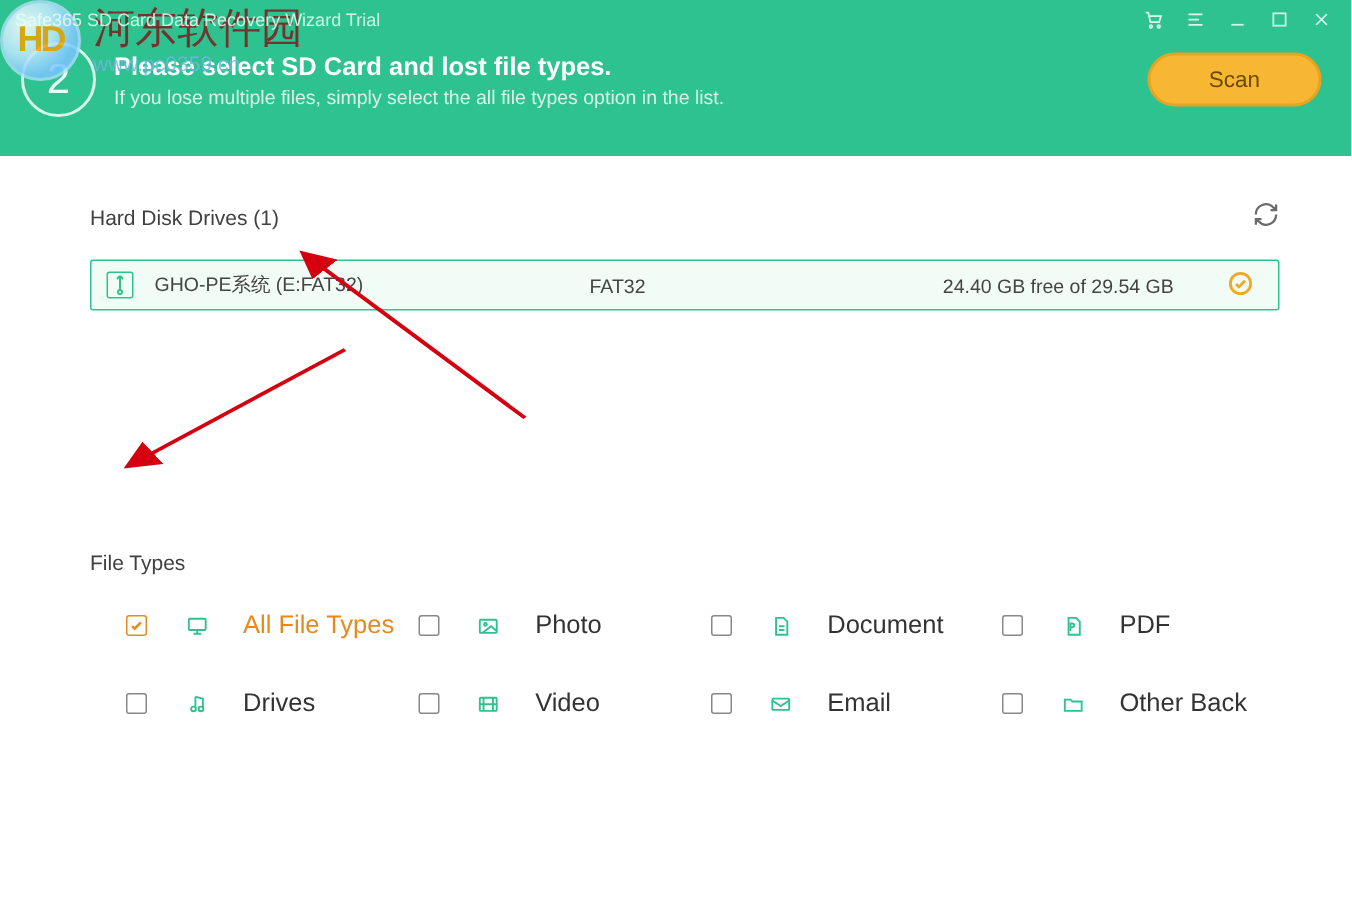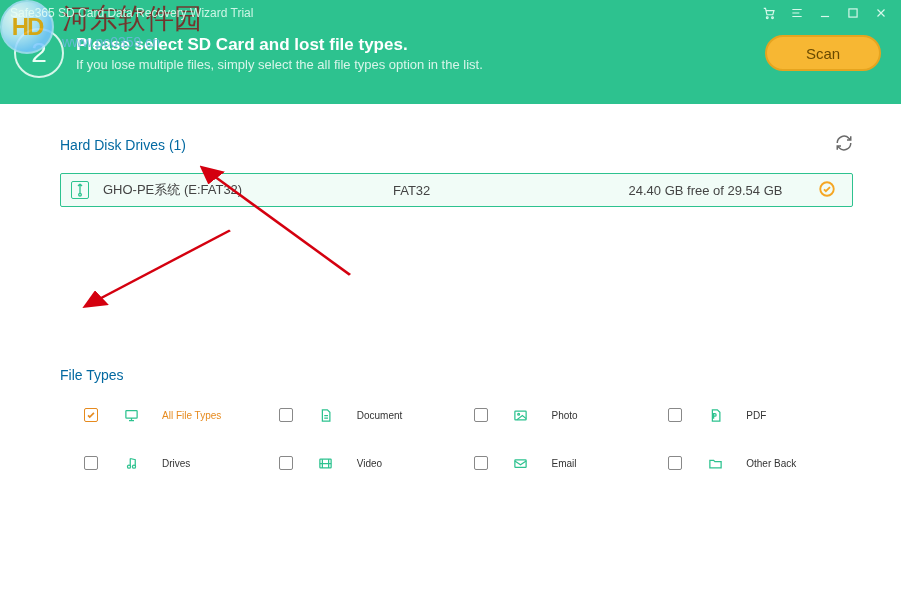--- a/index.html
+++ b/index.html
@@ -57,21 +57,21 @@
   font-weight: 800; color: #f2a300; font-size: 24px; letter-spacing: -2px;
   border: 2px solid #a9def5;
 }
 .watermark .wm-text { line-height: 1.1; }
 .watermark .wm-cn { font-size: 28px; color: #7f1d1d; font-weight: 400; }
 .watermark .wm-url { font-size: 14px; color: #6fb6df; }
 
 .body-area { padding: 30px 48px 0 60px; position: relative; }
 
 .section-title {
-  color: #0369a1; font-size: 14px; margin-bottom: 18px;
+  color: #404040; font-size: 14px; margin-bottom: 18px;
   display: flex; align-items: center;
 }
 .refresh { margin-left: auto; color: #6a6a6a; }
 .refresh svg { width: 18px; height: 18px; }
 
 .drive-row {
   border: 1px solid #2dc28f; background: #f1fcf7;
   display: flex; align-items: center;
   height: 34px; padding: 0 16px 0 10px;
   font-size: 13px; color: #444;
@@ -91,21 +91,21 @@
 
 .types-grid {
   margin-top: 24px;
   display: grid;
   grid-template-columns: repeat(4, 1fr);
   row-gap: 32px;
   column-gap: 10px;
   padding-left: 24px;
 }
 .ft {
-  display: flex; align-items: center; font-size: 10px; color: #333; gap: 17px;
+  display: flex; align-items: center; font-size: 17px; color: #333; gap: 17px;
 }
 .ft .cb {
   width: 14px; height: 14px; border: 1px solid #888; border-radius: 2px;
   margin-right: 8px; display:inline-flex; align-items:center; justify-content:center;
   background:#fff;
 }
 .ft.checked .cb { border-color: #e68a1e; }
 .ft.checked .cb svg { width: 10px; height: 10px; color:#e68a1e; }
 .ft .ico { width: 16px; height: 16px; margin-right: 6px; color:#2dc28f; display:inline-flex; align-items:center; justify-content:center;}
 .ft .ico svg { width: 15px; height: 15px; }
@@ -214,36 +214,36 @@
             <rect x="3" y="4" width="18" height="12" rx="1"></rect>
             <path d="M8 20h8M12 16v4"></path>
           </svg>
         </span>
         <span class="lbl">All File Types</span>
       </div>
       <div class="ft">
         <span class="cb"></span>
         <span class="ico">
           <svg viewBox="0 0 24 24" fill="none" stroke="currentColor" stroke-width="2">
-            <path d="M7 3h8l4 4v14H7z"></path>
-            <path d="M10 12h6M10 16h6"></path>
-          </svg>
-        </span>
-        <span class="lbl">Document</span>
-      </div>
-      <div class="ft">
-        <span class="cb"></span>
-        <span class="ico">
-          <svg viewBox="0 0 24 24" fill="none" stroke="currentColor" stroke-width="2">
             <rect x="3" y="5" width="18" height="14" rx="1"></rect>
             <circle cx="9" cy="10" r="1.5"></circle>
             <path d="M21 17l-6-5-9 7"></path>
           </svg>
         </span>
         <span class="lbl">Photo</span>
+      </div>
+      <div class="ft">
+        <span class="cb"></span>
+        <span class="ico">
+          <svg viewBox="0 0 24 24" fill="none" stroke="currentColor" stroke-width="2">
+            <path d="M7 3h8l4 4v14H7z"></path>
+            <path d="M10 12h6M10 16h6"></path>
+          </svg>
+        </span>
+        <span class="lbl">Document</span>
       </div>
       <div class="ft">
         <span class="cb"></span>
         <span class="ico">
           <svg viewBox="0 0 24 24" fill="none" stroke="currentColor" stroke-width="2">
             <path d="M7 3h8l4 4v14H7z"></path>
             <path d="M9 13h2a2 2 0 1 0 0-4H9v8"></path>
           </svg>
         </span>
         <span class="lbl">PDF</span>

